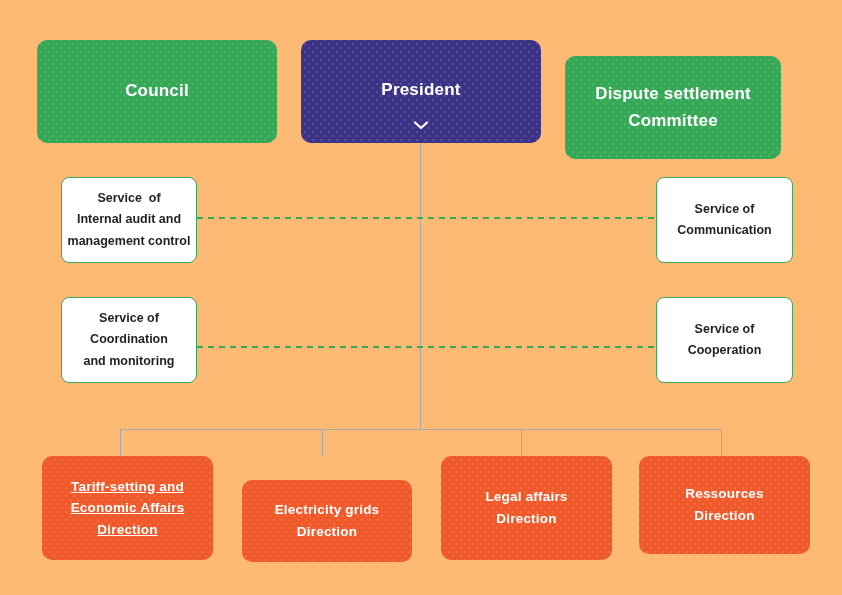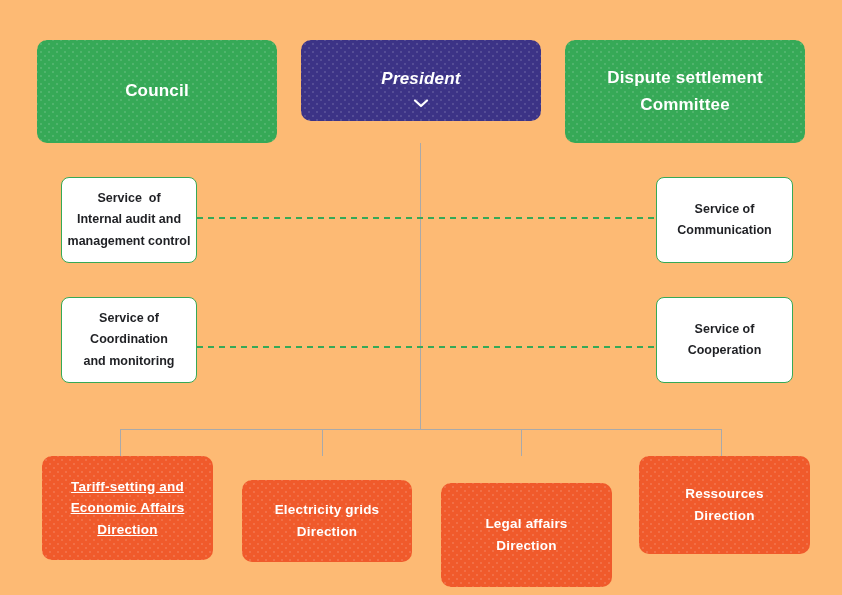--- a/index.html
+++ b/index.html
@@ -103,30 +103,30 @@
   <div class="line" style="left:521px; top:429px; width:1px; height:27px;"></div>
   <div class="line" style="left:721px; top:429px; width:1px; height:27px;"></div>
 
   <div class="dashed" style="left:197px; top:217px; width:459px;"></div>
   <div class="dashed" style="left:197px; top:346px; width:459px;"></div>
 
   <div class="node fill green top" style="left:37px; top:40px; width:240px; height:103px;">
     <div class="node-label">Council</div>
   </div>
 
-  <div class="node fill purple top" style="left:301px; top:40px; width:240px; height:81px; padding-bottom:2px;font-style:italic;">
+  <div class="node fill purple top" style="left:301px; top:40px; width:240px; height:103px; padding-bottom:2px;">
     <div class="node-label">President</div>
     <span class="chevron">
       <svg width="16" height="9" viewBox="0 0 16 9">
         <polyline points="2,1.5 8,7 14,1.5" fill="none" stroke="#ffffff" stroke-width="2.2" stroke-linecap="round" stroke-linejoin="round"></polyline>
       </svg>
     </span>
   </div>
 
-  <div class="node fill green top" style="left:565px; top:40px; width:240px; height:103px;">
+  <div class="node fill green top" style="left:565px; top:56px; width:216px; height:103px;">
     <div class="node-label">Dispute settlement
 Committee</div>
   </div>
 
   <div class="node service" style="left:61px; top:177px; width:136px; height:86px;">
     <div class="node-label">Service  of
 Internal audit and
 management control</div>
   </div>
 
@@ -150,21 +150,21 @@
     <div class="node-label">Tariff-setting and
 Economic Affairs
 Direction</div>
   </div>
 
   <div class="node fill orange direction" style="left:242px; top:480px; width:170px; height:82px;">
     <div class="node-label">Electricity grids
 Direction</div>
   </div>
 
-  <div class="node fill orange direction" style="left:441px; top:456px; width:171px; height:104px;margin-top:27px;">
+  <div class="node fill orange direction" style="left:441px; top:456px; width:171px; height:104px;">
     <div class="node-label">Legal affairs
 Direction</div>
   </div>
 
   <div class="node fill orange direction" style="left:639px; top:456px; width:171px; height:98px;">
     <div class="node-label">Ressources
 Direction</div>
   </div>
 
 </div>

